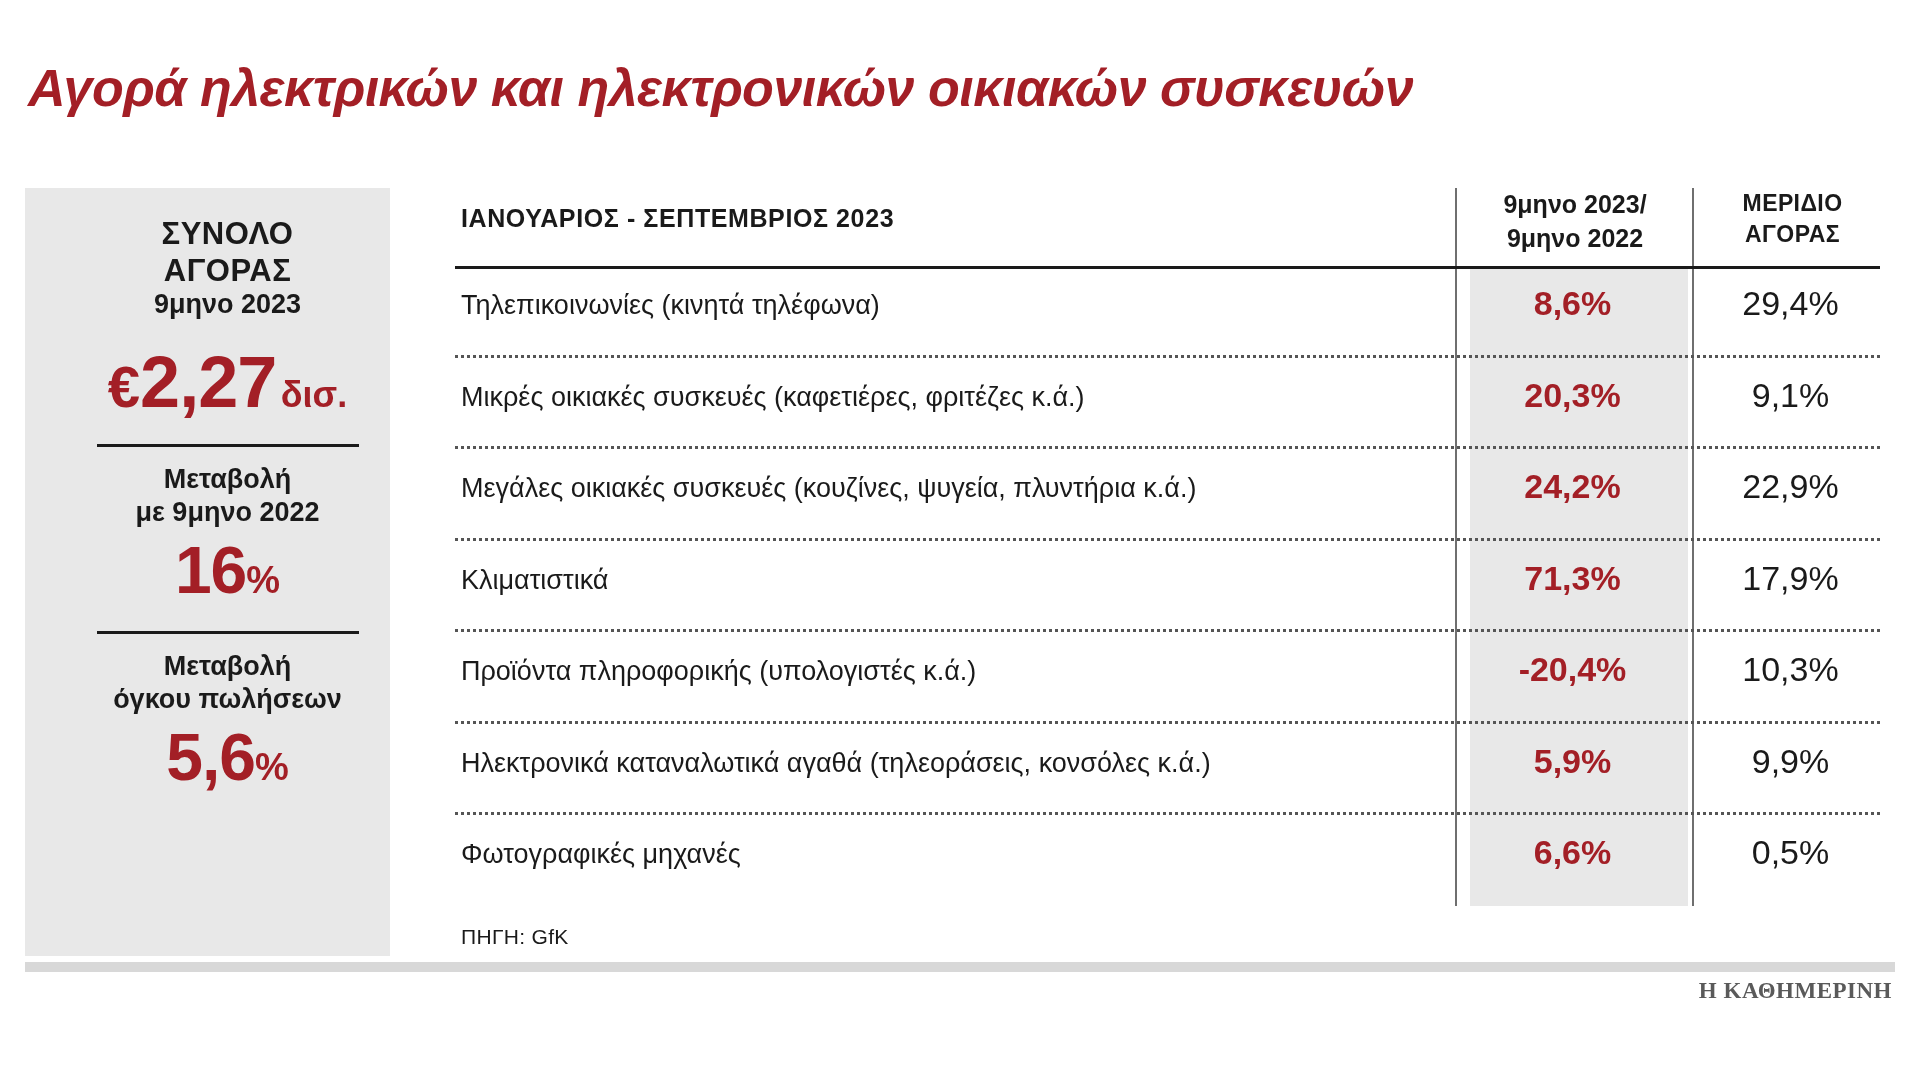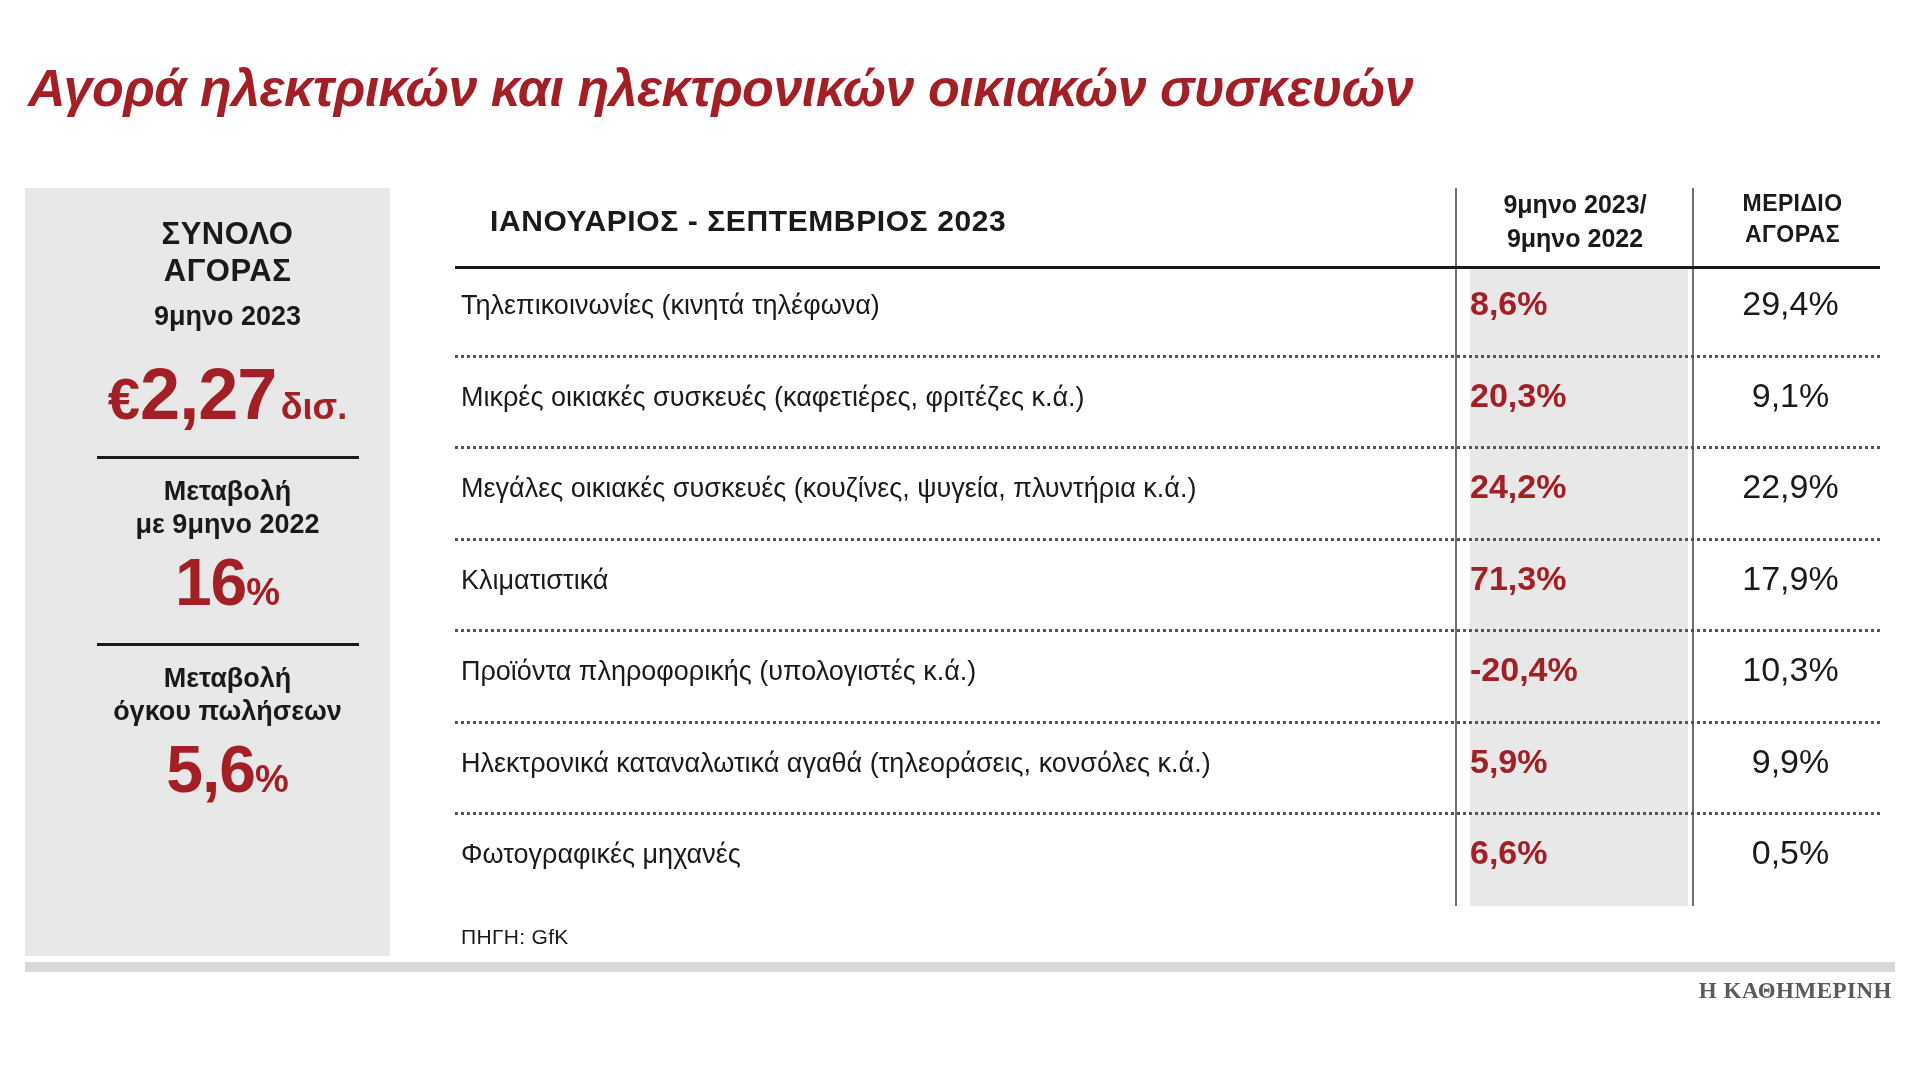--- a/index.html
+++ b/index.html
@@ -49,21 +49,20 @@
   }
   .lp-head {
     margin-top: 28px;
     font-size: 31px;
     font-weight: bold;
     color: #1a1a1a;
     line-height: 1.18;
     letter-spacing: 0.5px;
   }
   .lp-sub {
-    margin-top: 12px;
     font-size: 27px;
     font-weight: bold;
     color: #1a1a1a;
   }
   .lp-big {
     margin-top: 26px;
     color: #a31f26;
     font-weight: bold;
     line-height: 1;
   }
@@ -114,23 +113,22 @@
     background: #6f6f6f;
   }
   .hdr {
     position: absolute;
     font-weight: bold;
     color: #1a1a1a;
   }
   .hdr-left {
     left: 6px;
     top: 16px;
-    font-size: 30px;
+    font-size: 25px;
     letter-spacing: 0.6px;
-    margin-left: 29px;
   }
   .hdr-mid {
     left: 1015px;
     top: 0px;
     width: 210px;
     text-align: center;
     font-size: 25px;
     line-height: 1.35;
   }
   .hdr-right {
@@ -174,21 +172,21 @@
     top: 24px;
     font-size: 27px;
     color: #1a1a1a;
     white-space: nowrap;
   }
   .cell-change {
     position: absolute;
     left: 1015px;
     top: 18px;
     width: 205px;
-    text-align: left;
+    text-align: center;
     font-size: 34px;
     font-weight: bold;
     color: #a31f26;
   }
   .cell-share {
     position: absolute;
     left: 1248px;
     top: 18px;
     width: 175px;
     text-align: center;

